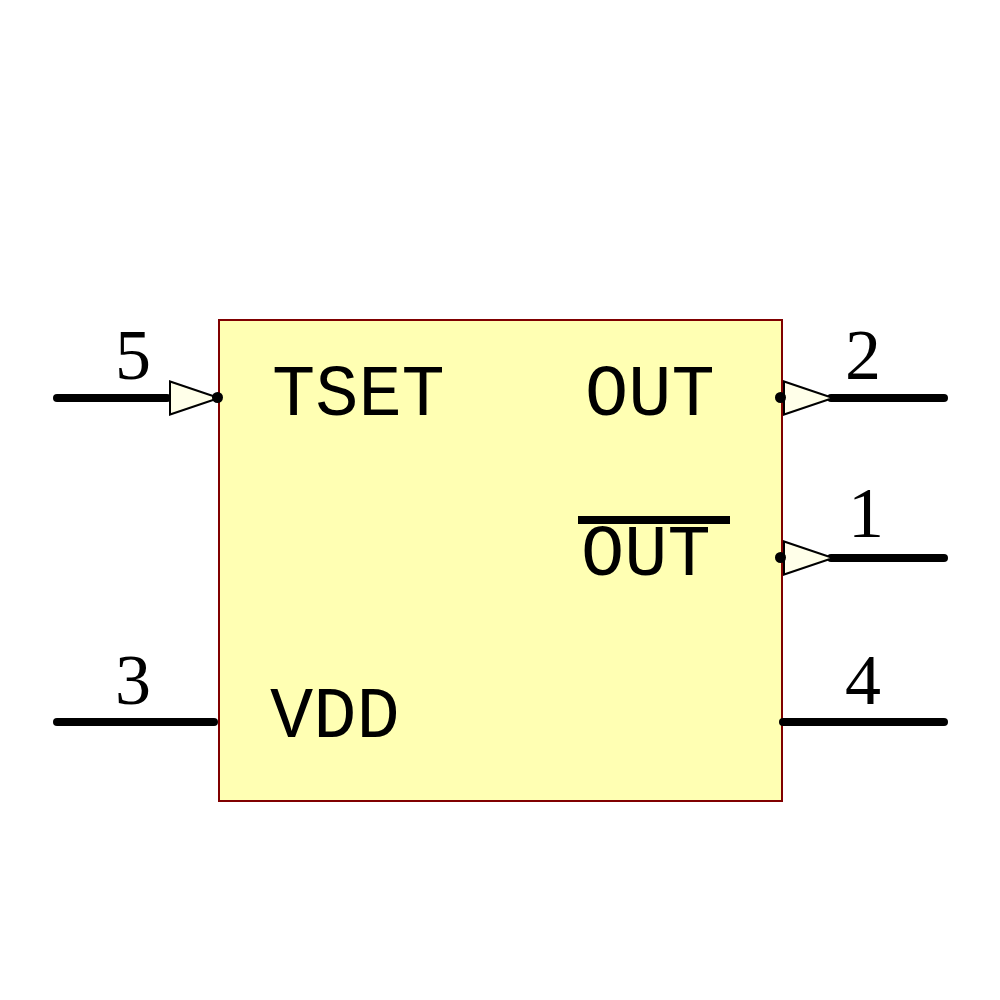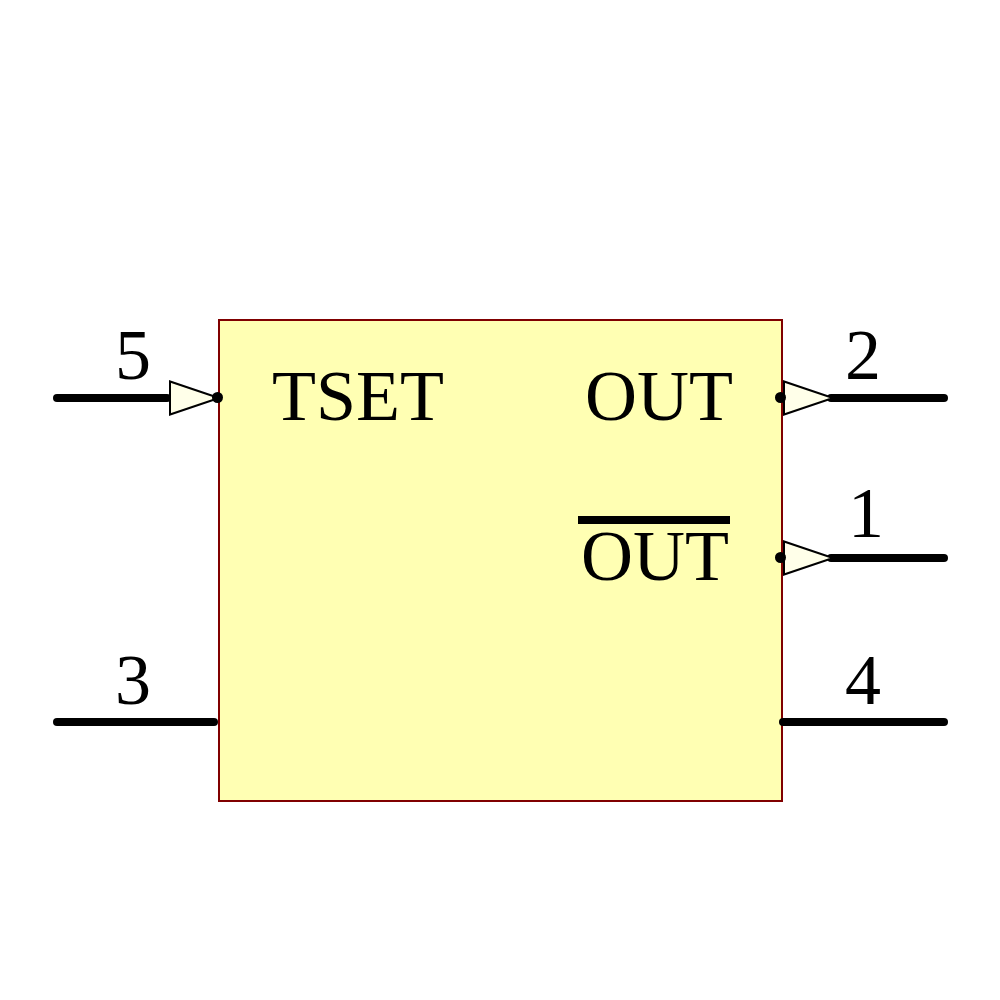--- a/index.html
+++ b/index.html
@@ -38,20 +38,21 @@
   .arrow{position:absolute;overflow:visible;}
   .num{
     position:absolute;width:72px;
     font-size:72px;line-height:1;
     text-align:center;
   }
   .lbl{
     position:absolute;
     font-size:72px;line-height:1;
     white-space:nowrap;
+    font-family:Liberation Mono, monospace;
   }
   .obar{
     position:absolute;height:8px;
     background:var(--ink);
   }
   
   .wire-5{left:53px;top:394px;width:118px;}
   .arrow-5{left:169px;top:380px;}
   .dot-5{left:212px;top:392px;}
   .num-5{left:97px;top:319px;}
@@ -110,14 +111,15 @@
   <div class="wire wire-3"></div>
   <div class="num num-3">3</div>
 
   <div class="wire wire-4"></div>
   <div class="num num-4">4</div>
 
   <div class="lbl lbl-tset">TSET</div>
   <div class="lbl lbl-out">OUT</div>
   <div class="obar obar-out"></div>
   <div class="lbl lbl-outbar">OUT</div>
+  <div class="lbl lbl-vdd">VDD</div>
 
 </div>
 
 </body></html>

